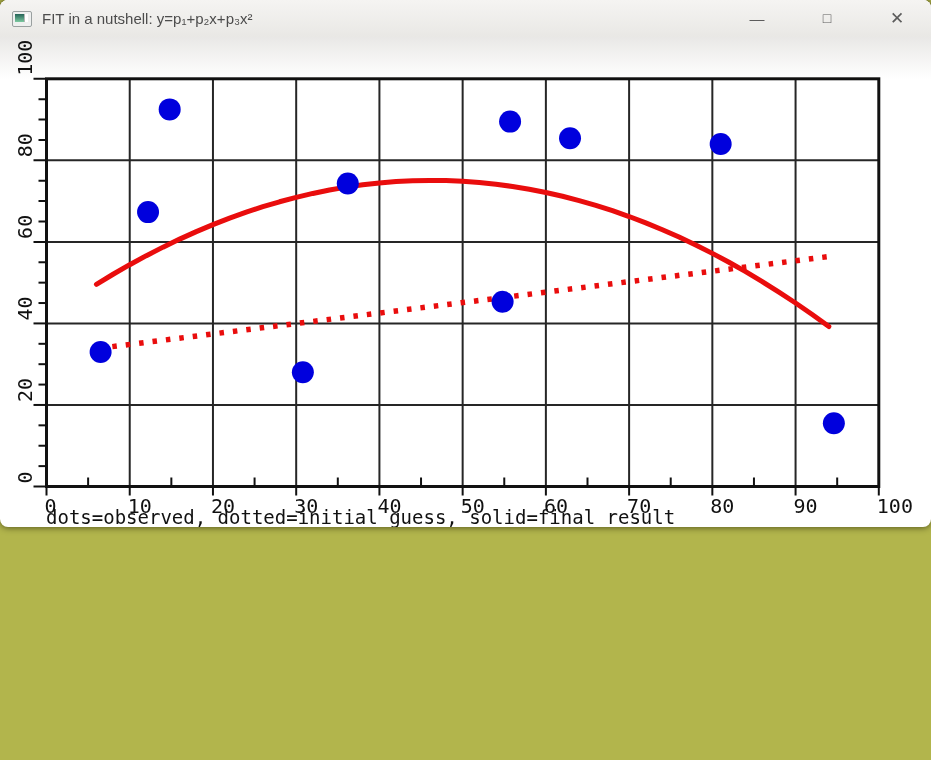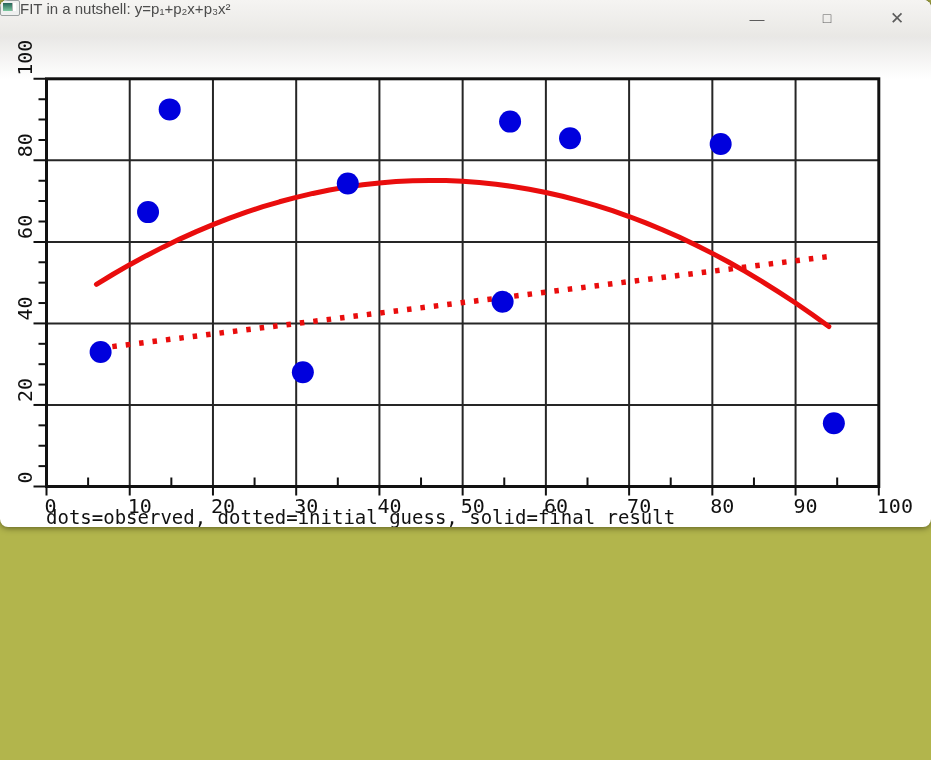--- a/index.html
+++ b/index.html
@@ -2,22 +2,22 @@
 <html><head>
 <meta charset="utf-8">
 <style>
   html,body{margin:0;padding:0}
   body{width:931px;height:760px;position:relative;overflow:hidden;
        background:#b2b54c;font-family:"Liberation Sans","DejaVu Sans",sans-serif;}
   .win{position:absolute;background:#fff;border-radius:8px;overflow:hidden;
        box-shadow:0 1px 6px rgba(30,30,0,.6);}
   #w1{left:0;top:2;width:931px;height:229px}
   #w2{left:0;top:233;width:931px;height:527px}
-  .tb{position:absolute;left:0;top:0;right:0;display:flex;
-      background:linear-gradient(#f5f4f2,#e9e8e5)}
+  .tb{position:absolute;left:0;top:0;right:0;display:flex;align-items:center;
+      padding-left:12px;gap:10px;background:linear-gradient(#f5f4f2,#e9e8e5)}
   #w1 .tb{height:30px}
   #w2 .tb{height:37px}
   .ttl{font-size:15px;color:#4c4c4c;white-space:pre}
   .appicon{width:18px;height:14px;border:1px solid #9aa0a0;background:#eef0ef;
            border-radius:2px;position:relative;flex:none}
   .appicon .ic-l{position:absolute;left:2px;top:2px;width:9px;height:8px;
                  background:linear-gradient(#256458,#7cc9a0)}
   .appicon .ic-r{position:absolute;left:12px;top:2px;width:3px;height:8px;
                  background:#fff;box-shadow:-1px 0 0 #b5b5b5}
   .wc{position:absolute;top:0;width:30px;text-align:center;color:#5c5c5c;cursor:default}

